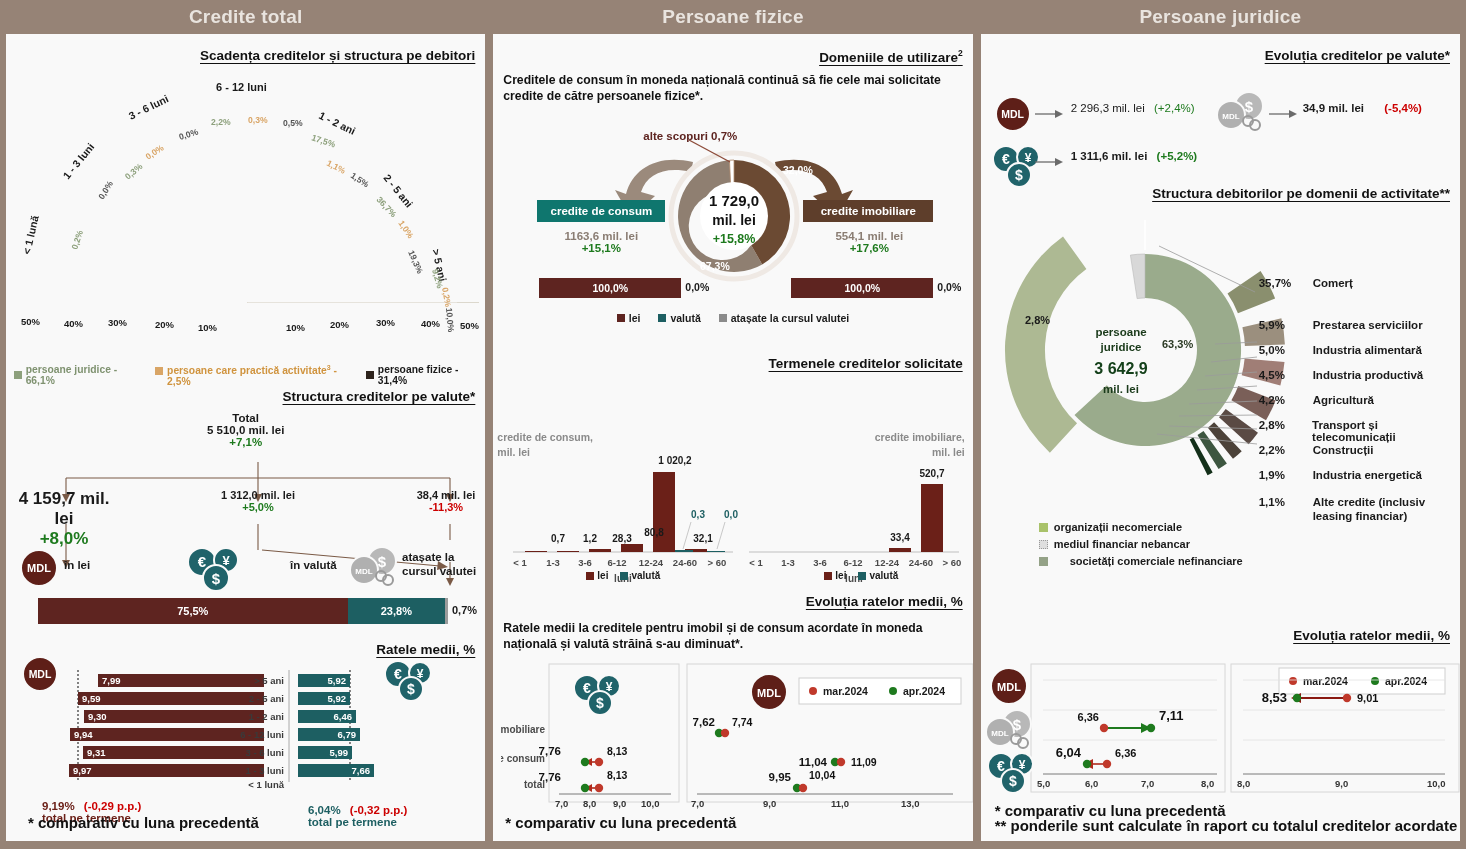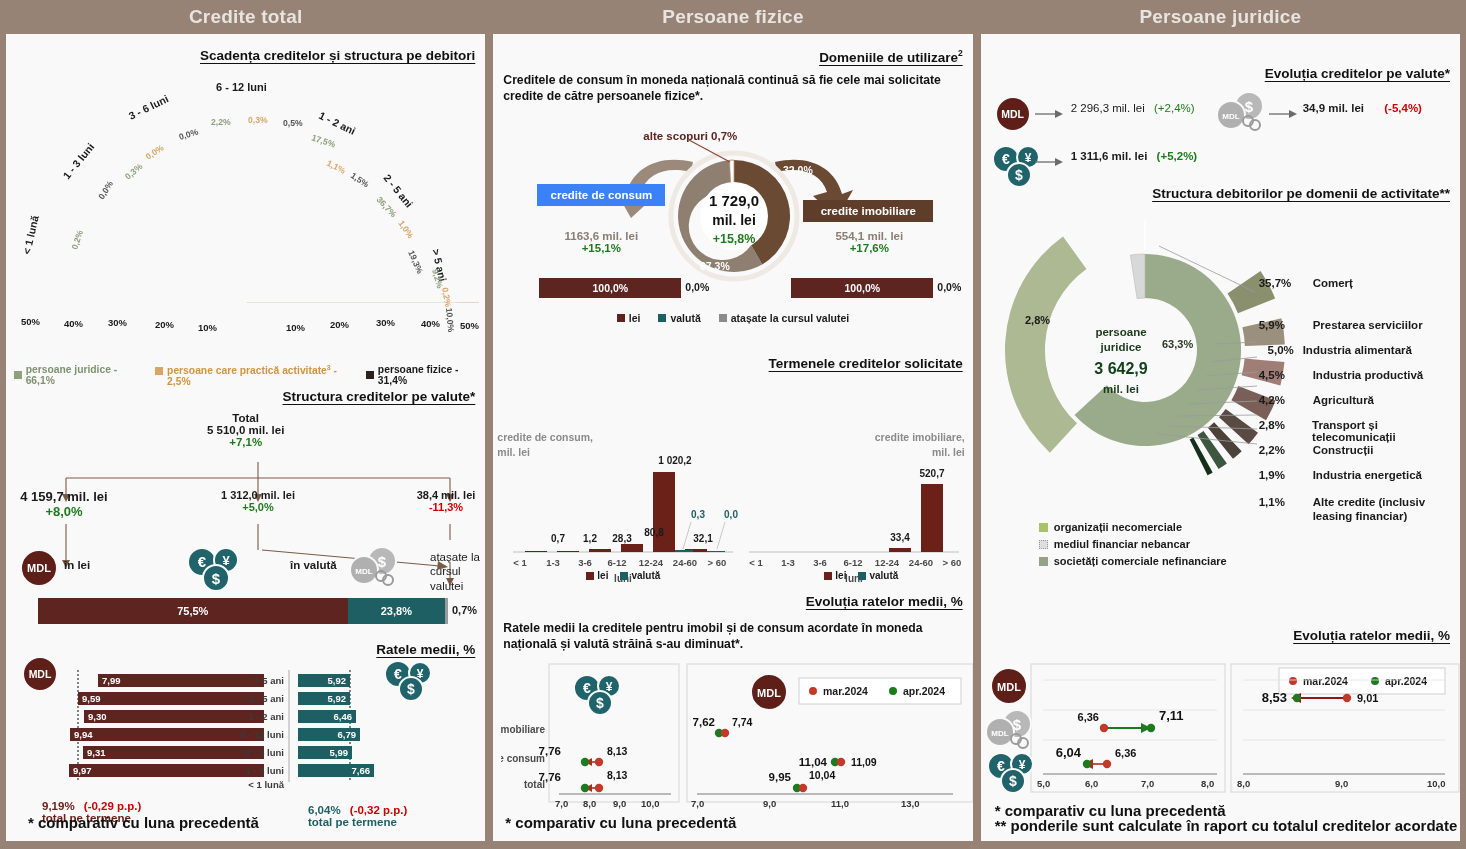--- a/index.html
+++ b/index.html
@@ -176,21 +176,21 @@
           <polygon points="56,106 52,98 60,98"></polygon>
           <polygon points="440,124 436,116 444,116"></polygon>
         </g>
 
         <g stroke="#7a5a46" stroke-width="1.1" fill="none">
             <line x1="252" y1="88" x2="430" y2="104"></line>
           </g>
         <polygon points="438,105 428,99 427,108" fill="#7a5a46"></polygon>
       </svg>
 
-      <div style="position:absolute; left:8px; top:455px; width:100px; text-align:center; font-size:13px; font-weight:bold;">
+      <div style="position:absolute; left:8px; top:455px; width:100px; text-align:center; font-size:17px; font-weight:bold;">
         <div>4 159,7 mil. lei</div>
         <div class="grn">+8,0%</div>
       </div>
       <div style="position:absolute; left:198px; top:455px; width:108px; text-align:center; font-size:11px; font-weight:bold;">
         <div>1 312,0 mil. lei</div>
         <div class="grn">+5,0%</div>
       </div>
       <div style="position:absolute; left:390px; top:455px; width:100px; text-align:center; font-size:11px; font-weight:bold;">
         <div>38,4 mil. lei</div>
         <div class="red">-11,3%</div>
@@ -210,21 +210,21 @@
       <div style="position:absolute; left:240px; top:525px; font-size:11.5px; font-weight:bold;margin-left:44px;">în valută</div>
 
       <svg width="58" height="44" style="position:absolute; left:342px; top:512px;">
         <circle cx="34" cy="15" r="14" fill="#b8b8b8" stroke="#f9f9f9" stroke-width="2"></circle>
         <text x="34" y="21" font-size="15" fill="#fff" text-anchor="middle" font-weight="bold">$</text>
         <circle cx="16" cy="24" r="14" fill="#b0b0b0" stroke="#f9f9f9" stroke-width="2"></circle>
         <text x="16" y="28" font-size="8" fill="#fff" text-anchor="middle" font-weight="bold">MDL</text>
         <circle cx="33" cy="30" r="5" fill="none" stroke="#9a9a9a" stroke-width="2"></circle>
         <circle cx="40" cy="34" r="5" fill="none" stroke="#9a9a9a" stroke-width="2"></circle>
       </svg>
-      <div style="position:absolute; left:396px; top:516px; font-size:11.5px; font-weight:normal; line-height:1.25;margin-left:28px;">atașate la<br>cursul valutei</div>
+      <div style="position:absolute; left:396px; top:516px; font-size:11.5px; font-weight:bold; line-height:1.25;">atașate la<br>cursul valutei</div>
 
       <div style="position:absolute; left:32px; top:564px; width:410px; height:26px; display:flex;">
         <div style="flex:0 0 75.5%; background:#5e2420; color:#fff; font-size:11px; font-weight:bold; display:flex; align-items:center; justify-content:center;">75,5%</div>
         <div style="flex:0 0 23.8%; background:#1d5f62; color:#fff; font-size:11px; font-weight:bold; display:flex; align-items:center; justify-content:center;">23,8%</div>
         <div style="flex:0 0 0.7%; background:#9b9b9b;"></div>
       </div>
       <div style="position:absolute; left:446px; top:570px; font-size:11px; font-weight:bold;">0,7%</div>
 
       <div class="sect-title" style="right:10px; top:608px;">Ratele medii, %</div>
 
@@ -337,21 +337,21 @@
           <line x1="196" y1="28" x2="237" y2="50" stroke="#8d4c3a" stroke-width="1.4"></line>
 
           <text x="290" y="62" font-size="10.5" font-weight="bold" fill="#fff" class="rtxt">32,0%</text>
           <text x="207" y="158" font-size="10.5" font-weight="bold" fill="#fff" class="rtxt">67,3%</text>
 
           <text x="241" y="94" font-size="15" font-weight="bold" fill="#111" text-anchor="middle" class="rtxt">1 729,0</text>
           <text x="241" y="113" font-size="14" font-weight="bold" fill="#111" text-anchor="middle" class="rtxt">mil. lei</text>
           <text x="241" y="131" font-size="12.5" font-weight="bold" fill="#1e7a1e" text-anchor="middle" class="rtxt">+15,8%</text>
         </svg>
 
-        <div style="position:absolute; left:44px; top:72px; width:128px; height:22px; background:#3b82f6; color:#fff; font-size:11.5px; font-weight:bold; display:flex; align-items:center; justify-content:center;">credite de consum</div>
+        <div style="position:absolute; left:44px; top:88px; width:128px; height:22px; background:#0f766e; color:#fff; font-size:11.5px; font-weight:bold; display:flex; align-items:center; justify-content:center;">credite de consum</div>
         <div style="position:absolute; left:38px; top:118px; width:140px; text-align:center; font-size:11.5px; font-weight:bold;">
           <div class="grey" style="color:#8a7d73;">1163,6 mil. lei</div>
           <div class="grn">+15,1%</div>
         </div>
 
         <div style="position:absolute; left:310px; top:88px; width:130px; height:22px; background:#5e3e2b; color:#fff; font-size:11.5px; font-weight:bold; display:flex; align-items:center; justify-content:center;">credite imobiliare</div>
         <div style="position:absolute; left:308px; top:118px; width:136px; text-align:center; font-size:11.5px; font-weight:bold;">
           <div style="color:#8a7d73;">554,1 mil. lei</div>
           <div class="grn">+17,6%</div>
         </div>
@@ -542,21 +542,21 @@
       </svg>
 
       <div class="note" style="left:12px; bottom:10px;">* comparativ cu luna precedentă</div>
     </div>
   </div>
 
   <div class="col">
     <div class="col-title">Persoane juridice</div>
     <div class="panel">
 
-      <div class="sect-title" style="right:10px; top:32px;">Evoluția creditelor pe valute*</div>
+      <div class="sect-title" style="right:10px; top:14px;">Evoluția creditelor pe valute*</div>
 
       <div class="coin coin-mdl" style="left:14px; top:62px; width:36px; height:36px; font-size:10.5px;">MDL</div>
       <svg width="30" height="12" style="position:absolute; left:54px; top:74px;">
           <line x1="0" y1="6" x2="22" y2="6" stroke="#6b6b6b" stroke-width="1.3"></line>
           <polygon points="28,6 20,2 20,10" fill="#6b6b6b"></polygon>
         </svg>
       <div style="position:absolute; left:90px; top:68px; font-size:11.5px; font-weight:normal;">
         <span>2 296,3 mil. lei</span>
         <span class="grn" style="margin-left:6px;">(+2,4%)</span>
       </div>
@@ -650,21 +650,21 @@
 
       <div style="position:absolute; left:278px; top:244px; font-size:11.5px; font-weight:bold; line-height:1.0;">
         <div style="height:22px; display:flex; gap:10px;">
             <span style="width:44px;">35,7%</span>
             <span>Comerț</span>
           </div>
         <div style="height:25px; display:flex; gap:10px; margin-top:20px;">
             <span style="width:44px;">5,9%</span>
             <span>Prestarea serviciilor</span>
           </div>
-        <div style="height:25px; display:flex; text-align:center;">
+        <div style="height:25px; display:flex; gap:10px;">
             <span style="width:44px;">5,0%</span>
             <span>Industria alimentară</span>
           </div>
         <div style="height:25px; display:flex; gap:10px;">
             <span style="width:44px;">4,5%</span>
             <span>Industria productivă</span>
           </div>
         <div style="height:25px; display:flex; gap:10px;">
             <span style="width:44px;">4,2%</span>
             <span>Agricultură</span>
@@ -689,21 +689,21 @@
 
       <div style="position:absolute; left:58px; top:485px; font-size:11px; font-weight:bold; line-height:1.55;">
         <div style="display:flex;align-items:center;gap:6px;">
             <span style="width:9px;height:9px;background:#a9c26a;display:inline-block;"></span>
             <span>organizații necomerciale</span>
           </div>
         <div style="display:flex;align-items:center;gap:6px;">
             <span style="width:9px;height:9px;background:#dedede;display:inline-block;border:1px dotted #999;"></span>
             <span>mediul financiar nebancar</span>
           </div>
-        <div style="display:flex;align-items:center;gap:6px;">
+        <div style="display:flex;align-items:center;gap:22px;">
             <span style="width:9px;height:9px;background:#94a287;display:inline-block;"></span>
             <span>societăți comerciale nefinanciare</span>
           </div>
       </div>
 
       <div class="sect-title" style="right:10px; top:594px;">Evoluția ratelor medii, %</div>
 
       <svg width="476" height="160" style="position:absolute; left:6px; top:622px;">
         <rect x="44" y="8" width="194" height="128" fill="none" stroke="#d6d6d6"></rect>
         <rect x="244" y="8" width="228" height="128" fill="none" stroke="#d6d6d6"></rect>

